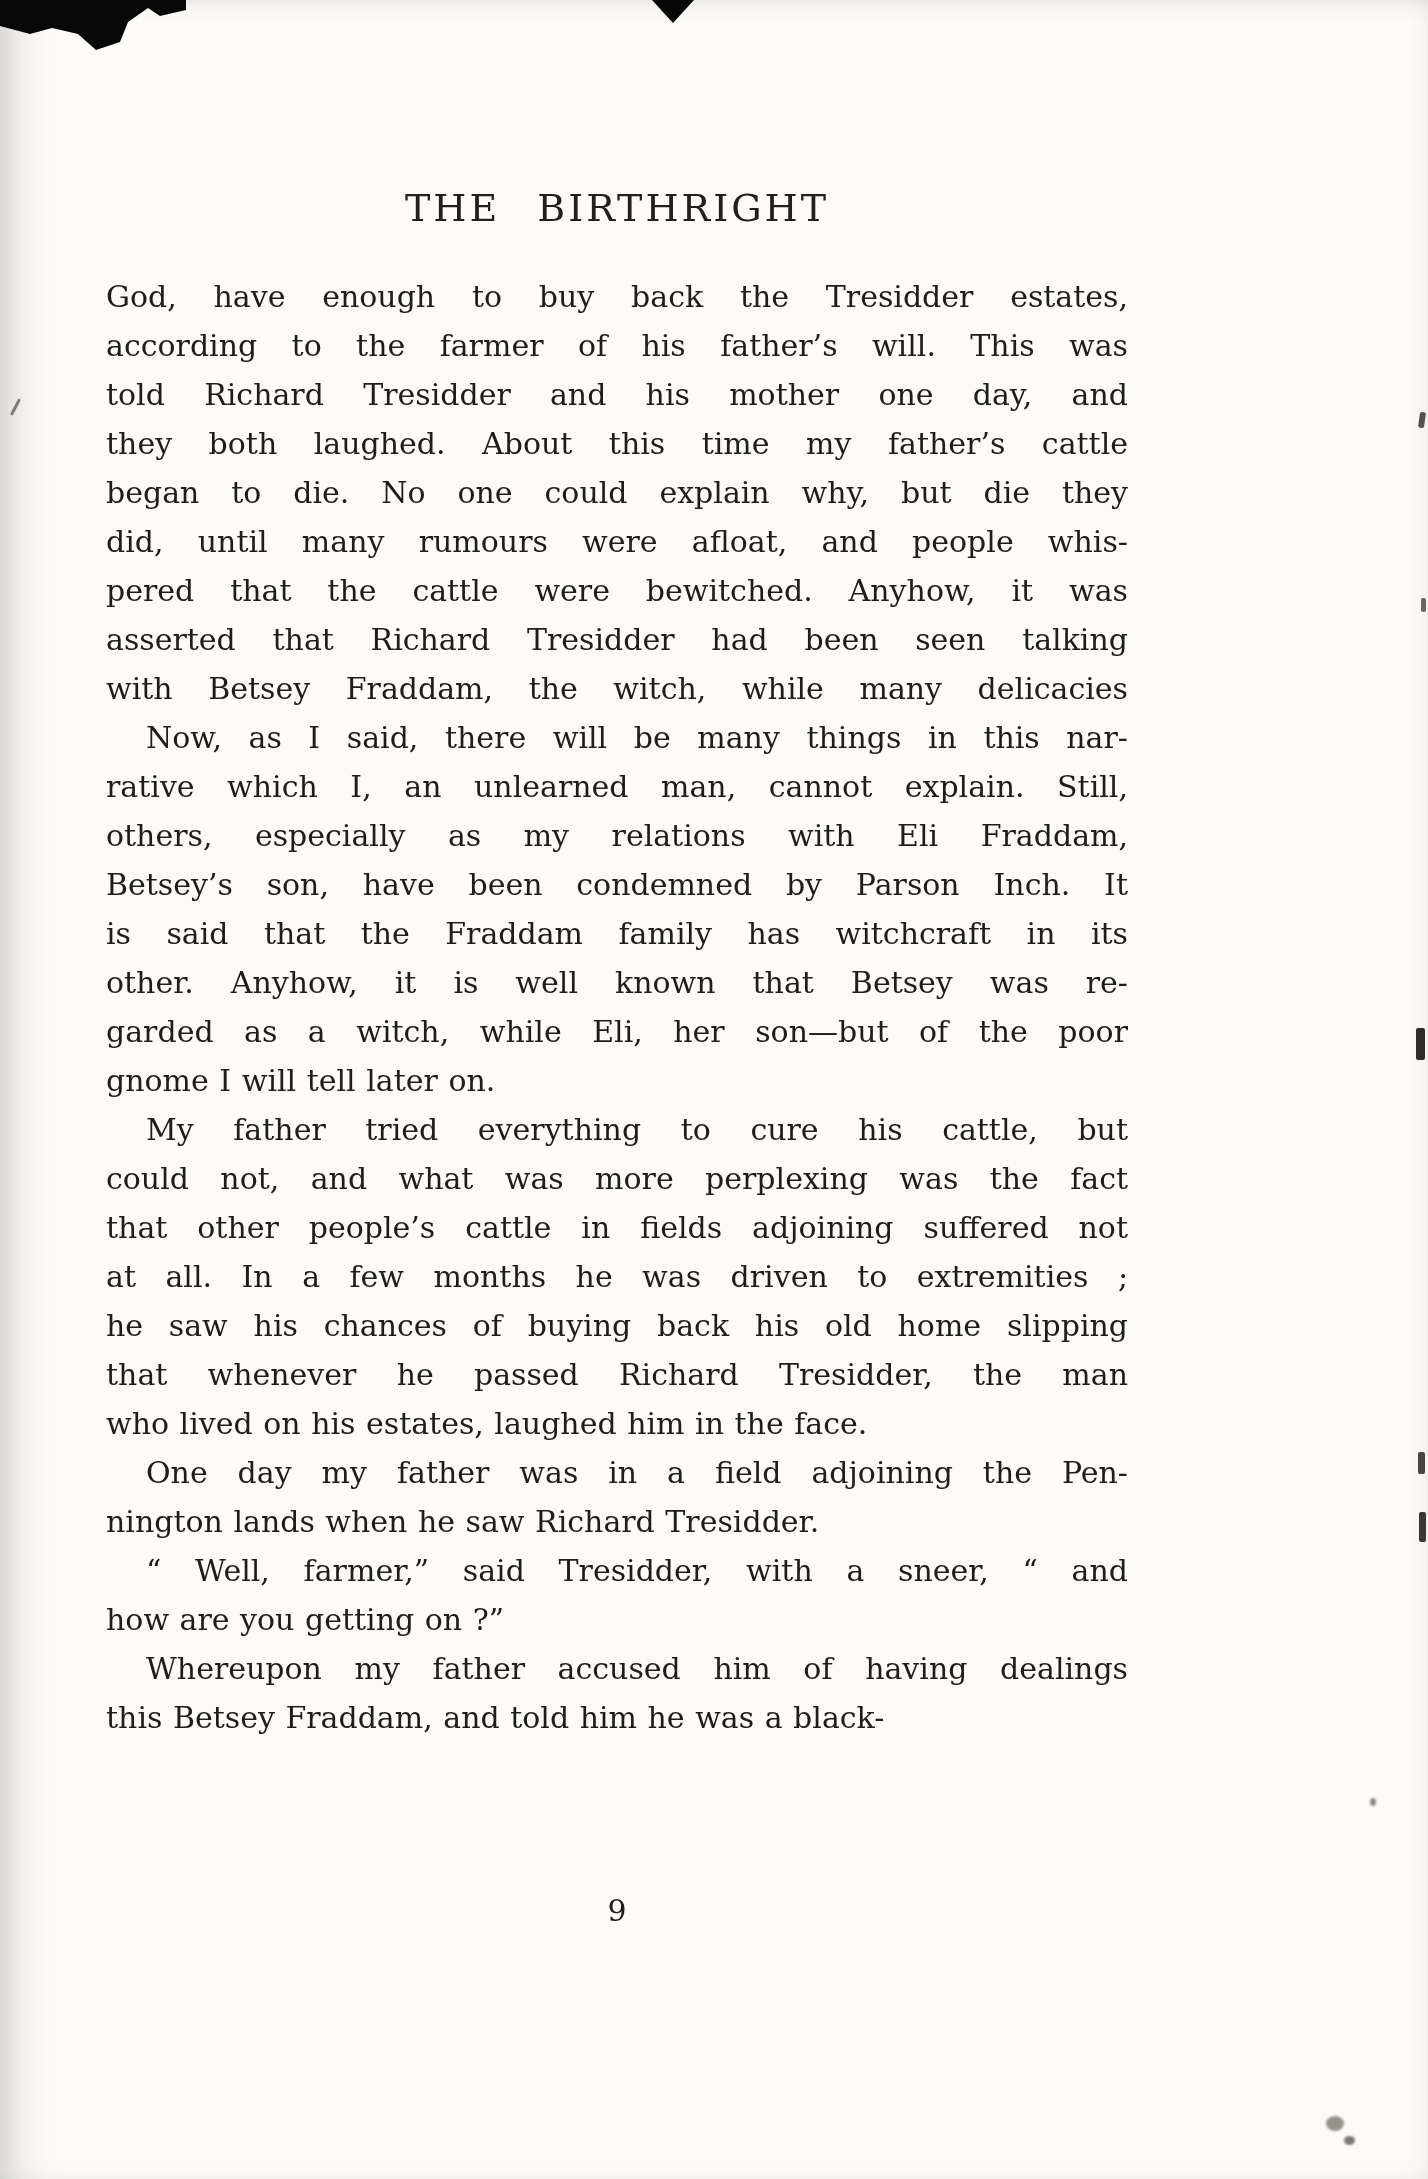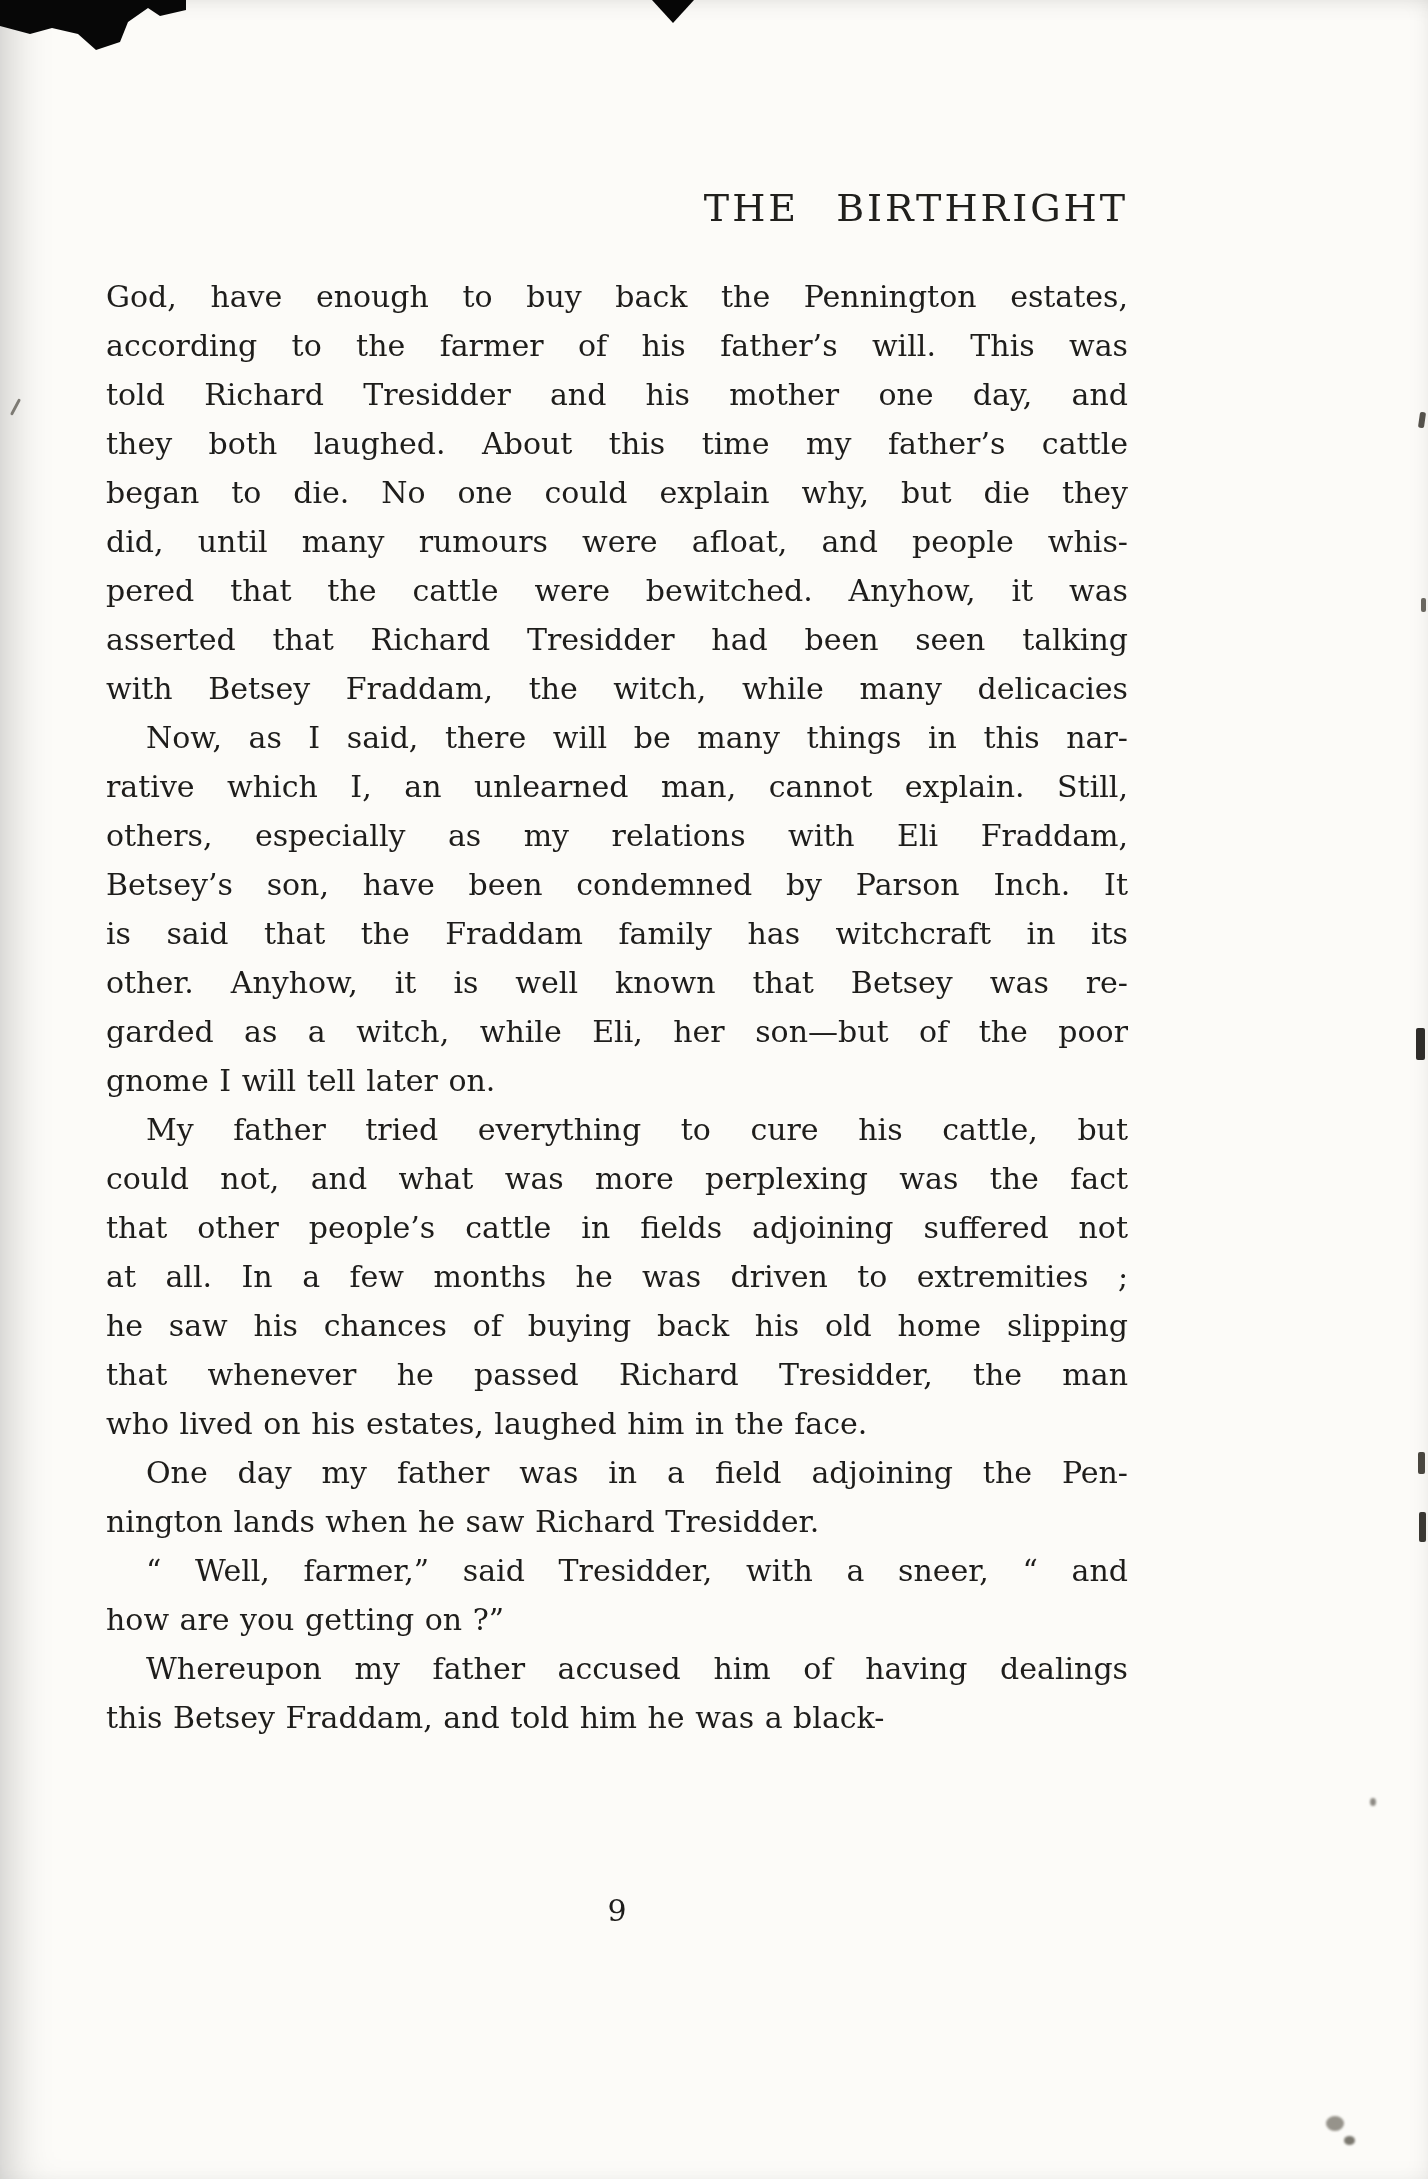--- a/index.html
+++ b/index.html
@@ -14,21 +14,21 @@
     background-color: #fcfbf8;
     color: #1e1d1b;
     overflow: hidden;
     box-shadow: inset 34px 0 46px -28px rgba(0,0,0,0.22),
                 inset -10px 0 26px -14px rgba(0,0,0,0.10),
                 inset 0 18px 30px -24px rgba(0,0,0,0.10);
   }
   .page-title {
     position: absolute;
     left: 106px; top: 186px; width: 1022px;
-    text-align: right;
+    text-align: center;
     font-size: 38px;
     letter-spacing: 3px;
     word-spacing: 22px;
     color: #21201d;
   }
   .text-block {
     position: absolute;
     left: 106px; top: 272px; width: 1022px;
     font-size: 30px;
   }
@@ -78,21 +78,21 @@
   <div class="artifact mark" style="left:1419px; top:1512px; width:7px; height:30px; background:#3a3833;"></div>
   <div class="artifact mark" style="left:14px; top:398px; width:3px; height:18px; transform:rotate(28deg); background:#7d7a73;"></div>
   <div class="artifact speck" style="left:1370px; top:1798px; width:6px; height:8px;"></div>
   <div class="artifact speck" style="left:1326px; top:2116px; width:18px; height:15px; background:#96938b;"></div>
   <div class="artifact speck" style="left:1344px; top:2136px; width:11px; height:9px; background:#7b786f;"></div>
 
   <div class="page-title">THE BIRTHRIGHT</div>
 
   <div class="text-block">
       <div class="paragraph">
-        <div class="line">God, have enough to buy back the Pennington estates,</div>
+        <div class="line">God, have enough to buy back the Tresidder estates,</div>
         <div class="line">according to the farmer of his father’s will.  This was</div>
         <div class="line">told Richard Tresidder and his mother one day, and</div>
         <div class="line">they both laughed.  About this time my father’s cattle</div>
         <div class="line">began to die.  No one could explain why, but die they</div>
         <div class="line">did, until many rumours were afloat, and people whis-</div>
         <div class="line">pered that the cattle were bewitched.  Anyhow, it was</div>
         <div class="line">asserted that Richard Tresidder had been seen talking</div>
         <div class="line">with Betsey Fraddam, the witch, while many delicacies</div>
       </div>
       <div class="paragraph indented">

